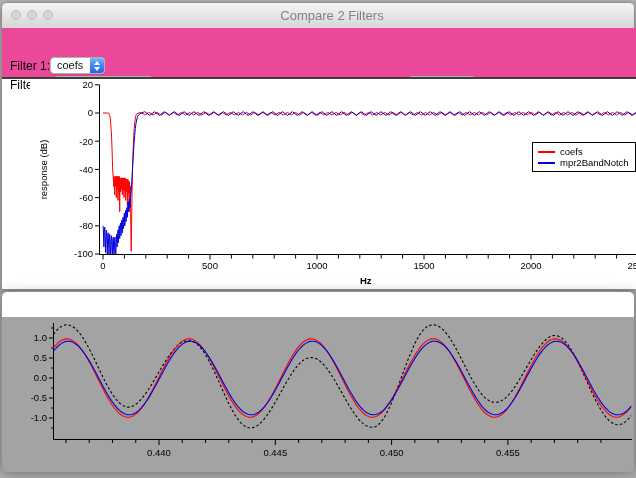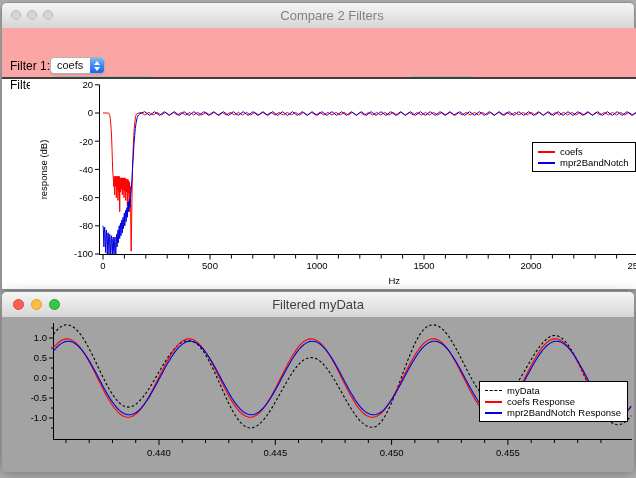--- a/index.html
+++ b/index.html
@@ -11,36 +11,36 @@
   .title{position:absolute;left:0;right:0;top:0;height:25px;line-height:25px;text-align:center;font-size:13px;margin:0;font-weight:normal;}
   #win1 .title{color:#828282;padding-left:28px;}
   #win2 .title{color:#424242;}
   .light{position:absolute;top:7px;width:10px;height:10px;border-radius:50%;box-sizing:border-box;}
   #win1 .light{background:#d5d5d5;border:1px solid #bdbdbd;}
   #win2 .light{width:11px;height:11px;top:7px;}
   .l1{left:9px;} .l2{left:25px;} .l3{left:41px;}
   #win2 .l1{left:11px;background:#fb5f56;border:1px solid #e0443e;}
   #win2 .l2{left:29px;background:#fdbc3f;border:1px solid #dfa023;}
   #win2 .l3{left:47px;background:#34c748;border:1px solid #24a732;}
-  .controls{position:absolute;left:0;top:25px;width:634px;height:49px;background:#fca5a5;}
+  .controls{position:absolute;left:0;top:25px;width:634px;height:49px;background:#ec4899;}
   .ctl-label{position:absolute;font-size:12px;color:#000;line-height:15px;white-space:nowrap;}
   .popup{position:absolute;height:17px;background:#fff;border:1px solid #b2b2b2;border-radius:4px;display:flex;align-items:stretch;box-sizing:border-box;box-shadow:0 1px 1px rgba(0,0,0,.12);}
   .pval{flex:1;font-size:11px;line-height:15px;padding:0 4px 0 6px;color:#111;white-space:nowrap;}
   .pcap{width:14px;border-radius:0 3px 3px 0;background:linear-gradient(180deg,#7db6f8 0%,#4187f4 50%,#1d64ee 100%);display:flex;flex-direction:column;align-items:center;justify-content:center;gap:2px;}
   .chev-up{width:0;height:0;border-left:3px solid transparent;border-right:3px solid transparent;border-bottom:4px solid #fff;}
   .chev-dn{width:0;height:0;border-left:3px solid transparent;border-right:3px solid transparent;border-top:4px solid #fff;}
   .checkbox{position:absolute;width:12px;height:12px;background:linear-gradient(#fff,#f1f1f1);border:1px solid #a9a9a9;border-radius:3px;box-sizing:border-box;}
   .checkbox .mark{position:absolute;left:0px;top:-3px;font-size:12px;font-weight:bold;color:#3a3a3a;}
   .separator{position:absolute;left:0;top:74px;width:634px;height:2px;background:#3e3e3e;}
   .plotarea{position:absolute;left:0;top:76px;width:634px;height:210px;background:#fff;overflow:hidden;margin-left:28px;}
   #win2 .content{position:absolute;left:0;top:25px;width:632px;height:155px;background:#a3a3a3;border-radius:0 0 5px 5px;overflow:hidden;}
   svg{position:absolute;left:0;top:0;}
   svg text{font-family:"Liberation Sans",sans-serif;fill:#000;}
   .ylab{position:absolute;left:-41px;top:84px;width:110px;height:13px;text-align:center;font-size:9.5px;transform:rotate(-90deg);}
-  .xlab{position:absolute;left:330px;top:196px;width:40px;text-align:right;font-size:9.5px;}
+  .xlab{position:absolute;left:330px;top:196px;width:40px;text-align:left;font-size:9.5px;font-weight:bold;}
   .legend{position:absolute;background:#fff;border:1px solid #000;padding:3px 6px 3px 5px;font-size:9.5px;line-height:11px;white-space:nowrap;}
   #legend1{left:502px;top:63px;}
   #legend2{left:477px;top:64px;}
   .lrow{display:flex;align-items:center;}
   .lsample{display:inline-block;width:17px;height:0;border-top:2px solid #000;margin-right:5px;}
   .lsample.dashed{border-top-style:dashed;border-top-width:1.5px;}
 </style>
 </head>
 <body>
 
@@ -149,26 +149,20 @@
         </div>
       <div class="lrow">
           <span class="lsample" style="border-top-color: rgb(0, 0, 221);"></span>
           <span>mpr2BandNotch</span>
         </div>
     </div>
   </div>
 </section>
 
 <section class="window" id="win2">
-  <header class="titlebar">
-    <span class="light l1"></span>
-    <span class="light l2"></span>
-    <span class="light l3"></span>
-    <h1 class="title">Filtered myData</h1>
-  </header>
   <div class="content">
     <svg id="chart2" width="632" height="147">
         <line x1="51.5" y1="6" x2="51.5" y2="122.5" stroke="#000" stroke-width="1"></line>
         <line x1="51" y1="122.5" x2="630" y2="122.5" stroke="#000" stroke-width="1"></line>
         <line x1="47" y1="21" x2="51.5" y2="21" stroke="#000" stroke-width="1"></line>
         <text x="45" y="24.3" text-anchor="end" font-size="9.5">1.0</text>
         <line x1="47" y1="41" x2="51.5" y2="41" stroke="#000" stroke-width="1"></line>
         <text x="45" y="44.3" text-anchor="end" font-size="9.5">0.5</text>
         <line x1="47" y1="61" x2="51.5" y2="61" stroke="#000" stroke-width="1"></line>
         <text x="45" y="64.3" text-anchor="end" font-size="9.5">0.0</text>
@@ -207,28 +201,14 @@
         <line x1="459.3800000000003" y1="122.5" x2="459.3800000000003" y2="126" stroke="#000" stroke-width="1"></line>
         <line x1="482.64000000000027" y1="122.5" x2="482.64000000000027" y2="126" stroke="#000" stroke-width="1"></line>
         <line x1="529.1600000000003" y1="122.5" x2="529.1600000000003" y2="126" stroke="#000" stroke-width="1"></line>
         <line x1="552.4200000000003" y1="122.5" x2="552.4200000000003" y2="126" stroke="#000" stroke-width="1"></line>
         <line x1="575.6800000000003" y1="122.5" x2="575.6800000000003" y2="126" stroke="#000" stroke-width="1"></line>
         <line x1="598.9400000000004" y1="122.5" x2="598.9400000000004" y2="126" stroke="#000" stroke-width="1"></line>
         <path d="M51.4 17.3 L52.8 15.6 L54.2 13.9 L55.6 12.5 L57.0 11.2 L58.4 10.1 L59.8 9.2 L61.2 8.6 L62.6 8.1 L64.0 7.8 L65.4 7.8 L66.8 8.0 L68.1 8.4 L69.5 9.0 L70.9 9.8 L72.3 10.8 L73.7 11.9 L75.1 13.3 L76.5 14.9 L77.9 16.6 L79.3 18.5 L80.7 20.5 L82.1 22.7 L83.5 25.1 L84.9 27.5 L86.3 30.1 L87.7 32.7 L89.1 35.5 L90.5 38.3 L91.9 41.1 L93.3 44.0 L94.7 47.0 L96.1 49.9 L97.5 52.8 L98.9 55.7 L100.2 58.6 L101.6 61.4 L103.0 64.2 L104.4 66.9 L105.8 69.5 L107.2 72.0 L108.6 74.3 L110.0 76.6 L111.4 78.7 L112.8 80.6 L114.2 82.4 L115.6 84.0 L117.0 85.5 L118.4 86.7 L119.8 87.8 L121.2 88.7 L122.6 89.3 L124.0 89.8 L125.4 90.1 L126.8 90.1 L128.2 89.9 L129.6 89.6 L130.9 89.0 L132.3 88.2 L133.7 87.3 L135.1 86.2 L136.5 84.9 L137.9 83.5 L139.3 82.0 L140.7 80.4 L142.1 78.6 L143.5 76.7 L144.9 74.7 L146.3 72.7 L147.7 70.5 L149.1 68.3 L150.5 66.0 L151.9 63.7 L153.3 61.3 L154.7 58.9 L156.1 56.5 L157.5 54.1 L158.9 51.8 L160.3 49.4 L161.7 47.1 L163.0 44.9 L164.4 42.7 L165.8 40.5 L167.2 38.5 L168.6 36.6 L170.0 34.7 L171.4 33.0 L172.8 31.4 L174.2 29.9 L175.6 28.6 L177.0 27.4 L178.4 26.4 L179.8 25.5 L181.2 24.8 L182.6 24.3 L184.0 23.9 L185.4 23.7 L186.8 23.6 L188.2 23.8 L189.6 24.1 L191.0 24.6 L192.4 25.2 L193.8 26.1 L195.1 27.1 L196.5 28.4 L197.9 29.9 L199.3 31.6 L200.7 33.4 L202.1 35.5 L203.5 37.7 L204.9 40.1 L206.3 42.6 L207.7 45.2 L209.1 48.0 L210.5 50.8 L211.9 53.8 L213.3 56.8 L214.7 59.9 L216.1 63.0 L217.5 66.1 L218.9 69.3 L220.3 72.4 L221.7 75.5 L223.1 78.6 L224.5 81.6 L225.8 84.5 L227.2 87.4 L228.6 90.1 L230.0 92.7 L231.4 95.2 L232.8 97.6 L234.2 99.8 L235.6 101.8 L237.0 103.6 L238.4 105.3 L239.8 106.7 L241.2 108.0 L242.6 109.0 L244.0 109.8 L245.4 110.4 L246.8 110.8 L248.2 111.0 L249.6 110.9 L251.0 110.6 L252.4 110.1 L253.8 109.5 L255.2 108.6 L256.6 107.6 L257.9 106.5 L259.3 105.2 L260.7 103.7 L262.1 102.1 L263.5 100.3 L264.9 98.5 L266.3 96.5 L267.7 94.4 L269.1 92.2 L270.5 89.9 L271.9 87.5 L273.3 85.1 L274.7 82.7 L276.1 80.2 L277.5 77.7 L278.9 75.1 L280.3 72.6 L281.7 70.1 L283.1 67.6 L284.5 65.2 L285.9 62.8 L287.3 60.5 L288.7 58.3 L290.0 56.1 L291.4 54.1 L292.8 52.2 L294.2 50.3 L295.6 48.7 L297.0 47.1 L298.4 45.7 L299.8 44.5 L301.2 43.4 L302.6 42.5 L304.0 41.8 L305.4 41.2 L306.8 40.8 L308.2 40.6 L309.6 40.6 L311.0 40.8 L312.4 41.1 L313.8 41.6 L315.2 42.3 L316.6 43.2 L318.0 44.2 L319.4 45.4 L320.8 46.7 L322.1 48.2 L323.5 49.8 L324.9 51.6 L326.3 53.4 L327.7 55.4 L329.1 57.5 L330.5 59.7 L331.9 62.0 L333.3 64.3 L334.7 66.7 L336.1 69.2 L337.5 71.6 L338.9 74.1 L340.3 76.6 L341.7 79.1 L343.1 81.6 L344.5 84.0 L345.9 86.4 L347.3 88.7 L348.7 91.0 L350.1 93.2 L351.5 95.3 L352.8 97.3 L354.2 99.2 L355.6 100.9 L357.0 102.6 L358.4 104.1 L359.8 105.4 L361.2 106.6 L362.6 107.6 L364.0 108.5 L365.4 109.2 L366.8 109.7 L368.2 110.0 L369.6 110.2 L371.0 110.2 L372.4 109.9 L373.8 109.4 L375.2 108.6 L376.6 107.5 L378.0 106.1 L379.4 104.5 L380.8 102.6 L382.2 100.5 L383.6 98.2 L384.9 95.6 L386.3 92.9 L387.7 89.9 L389.1 86.8 L390.5 83.5 L391.9 80.1 L393.3 76.6 L394.7 73.0 L396.1 69.3 L397.5 65.5 L398.9 61.7 L400.3 57.9 L401.7 54.1 L403.1 50.4 L404.5 46.7 L405.9 43.0 L407.3 39.5 L408.7 36.1 L410.1 32.8 L411.5 29.6 L412.9 26.6 L414.3 23.8 L415.7 21.2 L417.0 18.8 L418.4 16.6 L419.8 14.7 L421.2 13.0 L422.6 11.6 L424.0 10.4 L425.4 9.5 L426.8 8.8 L428.2 8.3 L429.6 8.0 L431.0 7.8 L432.4 7.9 L433.8 8.2 L435.2 8.7 L436.6 9.3 L438.0 10.2 L439.4 11.2 L440.8 12.4 L442.2 13.8 L443.6 15.4 L445.0 17.1 L446.4 19.0 L447.8 21.0 L449.1 23.2 L450.5 25.4 L451.9 27.8 L453.3 30.3 L454.7 32.8 L456.1 35.5 L457.5 38.1 L458.9 40.9 L460.3 43.6 L461.7 46.4 L463.1 49.2 L464.5 51.9 L465.9 54.6 L467.3 57.3 L468.7 59.9 L470.1 62.5 L471.5 65.0 L472.9 67.3 L474.3 69.6 L475.7 71.8 L477.1 73.8 L478.5 75.7 L479.8 77.4 L481.2 79.0 L482.6 80.3 L484.0 81.6 L485.4 82.6 L486.8 83.5 L488.2 84.2 L489.6 84.8 L491.0 85.1 L492.4 85.3 L493.8 85.4 L495.2 85.2 L496.6 84.9 L498.0 84.4 L499.4 83.8 L500.8 82.9 L502.2 82.0 L503.6 80.8 L505.0 79.5 L506.4 78.1 L507.8 76.5 L509.2 74.8 L510.6 73.0 L511.9 71.1 L513.3 69.1 L514.7 66.9 L516.1 64.7 L517.5 62.5 L518.9 60.2 L520.3 57.8 L521.7 55.4 L523.1 53.0 L524.5 50.6 L525.9 48.1 L527.3 45.7 L528.7 43.4 L530.1 41.0 L531.5 38.8 L532.9 36.6 L534.3 34.4 L535.7 32.4 L537.1 30.4 L538.5 28.6 L539.9 26.9 L541.3 25.3 L542.7 23.8 L544.0 22.5 L545.4 21.3 L546.8 20.4 L548.2 19.6 L549.6 19.0 L551.0 18.6 L552.4 18.5 L553.8 18.6 L555.2 18.8 L556.6 19.3 L558.0 20.0 L559.4 20.9 L560.8 22.0 L562.2 23.4 L563.6 24.9 L565.0 26.5 L566.4 28.4 L567.8 30.4 L569.2 32.6 L570.6 35.0 L572.0 37.4 L573.4 40.0 L574.7 42.7 L576.1 45.6 L577.5 48.4 L578.9 51.4 L580.3 54.4 L581.7 57.5 L583.1 60.6 L584.5 63.7 L585.9 66.8 L587.3 69.8 L588.7 72.9 L590.1 75.9 L591.5 78.8 L592.9 81.7 L594.3 84.5 L595.7 87.1 L597.1 89.7 L598.5 92.1 L599.9 94.4 L601.3 96.5 L602.7 98.5 L604.1 100.3 L605.5 101.9 L606.8 103.3 L608.2 104.6 L609.6 105.6 L611.0 106.4 L612.4 107.1 L613.8 107.5 L615.2 107.7 L616.6 107.7 L618.0 107.5 L619.4 107.1 L620.8 106.4 L622.2 105.6 L623.6 104.6 L625.0 103.4 L626.4 101.9 L627.8 100.4 L629.2 98.6 " fill="none" stroke="#000000" stroke-width="1.1" stroke-dasharray="2.5,2.2"></path>
         <path d="M51.4 30.9 L52.8 29.2 L54.2 27.7 L55.6 26.3 L57.0 25.0 L58.4 24.0 L59.8 23.2 L61.2 22.5 L62.6 22.1 L64.0 21.9 L65.4 21.8 L66.8 22.0 L68.1 22.3 L69.5 22.9 L70.9 23.6 L72.3 24.6 L73.7 25.7 L75.1 27.1 L76.5 28.5 L77.9 30.2 L79.3 32.0 L80.7 34.0 L82.1 36.1 L83.5 38.3 L84.9 40.7 L86.3 43.2 L87.7 45.7 L89.1 48.3 L90.5 51.0 L91.9 53.8 L93.3 56.6 L94.7 59.4 L96.1 62.2 L97.5 65.0 L98.9 67.8 L100.2 70.5 L101.6 73.2 L103.0 75.9 L104.4 78.4 L105.8 80.9 L107.2 83.3 L108.6 85.5 L110.0 87.7 L111.4 89.7 L112.8 91.5 L114.2 93.2 L115.6 94.7 L117.0 96.1 L118.4 97.2 L119.8 98.2 L121.2 99.0 L122.6 99.6 L124.0 100.0 L125.4 100.2 L126.8 100.2 L128.2 100.0 L129.6 99.5 L130.9 98.9 L132.3 98.1 L133.7 97.1 L135.1 96.0 L136.5 94.6 L137.9 93.1 L139.3 91.4 L140.7 89.5 L142.1 87.5 L143.5 85.3 L144.9 83.1 L146.3 80.7 L147.7 78.2 L149.1 75.6 L150.5 73.0 L151.9 70.3 L153.3 67.5 L154.7 64.7 L156.1 61.9 L157.5 59.1 L158.9 56.3 L160.3 53.5 L161.7 50.8 L163.0 48.1 L164.4 45.5 L165.8 42.9 L167.2 40.5 L168.6 38.1 L170.0 35.9 L171.4 33.8 L172.8 31.9 L174.2 30.1 L175.6 28.4 L177.0 26.9 L178.4 25.6 L179.8 24.5 L181.2 23.6 L182.6 22.8 L184.0 22.3 L185.4 21.9 L186.8 21.8 L188.2 21.9 L189.6 22.1 L191.0 22.6 L192.4 23.2 L193.8 24.1 L195.1 25.1 L196.5 26.4 L197.9 27.8 L199.3 29.4 L200.7 31.1 L202.1 33.0 L203.5 35.0 L204.9 37.2 L206.3 39.5 L207.7 41.9 L209.1 44.4 L210.5 47.0 L211.9 49.7 L213.3 52.4 L214.7 55.2 L216.1 58.0 L217.5 60.8 L218.9 63.6 L220.3 66.4 L221.7 69.2 L223.1 71.9 L224.5 74.6 L225.8 77.2 L227.2 79.7 L228.6 82.1 L230.0 84.4 L231.4 86.6 L232.8 88.7 L234.2 90.6 L235.6 92.4 L237.0 94.0 L238.4 95.4 L239.8 96.7 L241.2 97.7 L242.6 98.6 L244.0 99.3 L245.4 99.8 L246.8 100.1 L248.2 100.2 L249.6 100.1 L251.0 99.8 L252.4 99.3 L253.8 98.6 L255.2 97.7 L256.6 96.6 L257.9 95.3 L259.3 93.8 L260.7 92.2 L262.1 90.4 L263.5 88.5 L264.9 86.4 L266.3 84.2 L267.7 81.9 L269.1 79.5 L270.5 76.9 L271.9 74.3 L273.3 71.7 L274.7 68.9 L276.1 66.1 L277.5 63.3 L278.9 60.5 L280.3 57.7 L281.7 54.9 L283.1 52.2 L284.5 49.4 L285.9 46.8 L287.3 44.2 L288.7 41.7 L290.0 39.3 L291.4 37.0 L292.8 34.9 L294.2 32.8 L295.6 30.9 L297.0 29.2 L298.4 27.7 L299.8 26.3 L301.2 25.0 L302.6 24.0 L304.0 23.2 L305.4 22.5 L306.8 22.1 L308.2 21.9 L309.6 21.8 L311.0 22.0 L312.4 22.3 L313.8 22.9 L315.2 23.6 L316.6 24.6 L318.0 25.7 L319.4 27.1 L320.8 28.5 L322.1 30.2 L323.5 32.0 L324.9 34.0 L326.3 36.1 L327.7 38.3 L329.1 40.7 L330.5 43.2 L331.9 45.7 L333.3 48.3 L334.7 51.0 L336.1 53.8 L337.5 56.6 L338.9 59.4 L340.3 62.2 L341.7 65.0 L343.1 67.8 L344.5 70.5 L345.9 73.2 L347.3 75.9 L348.7 78.4 L350.1 80.9 L351.5 83.3 L352.8 85.5 L354.2 87.7 L355.6 89.7 L357.0 91.5 L358.4 93.2 L359.8 94.7 L361.2 96.1 L362.6 97.2 L364.0 98.2 L365.4 99.0 L366.8 99.6 L368.2 100.0 L369.6 100.2 L371.0 100.2 L372.4 100.0 L373.8 99.5 L375.2 98.9 L376.6 98.1 L378.0 97.1 L379.4 96.0 L380.8 94.6 L382.2 93.1 L383.6 91.4 L384.9 89.5 L386.3 87.5 L387.7 85.3 L389.1 83.1 L390.5 80.7 L391.9 78.2 L393.3 75.6 L394.7 73.0 L396.1 70.3 L397.5 67.5 L398.9 64.7 L400.3 61.9 L401.7 59.1 L403.1 56.3 L404.5 53.5 L405.9 50.8 L407.3 48.1 L408.7 45.5 L410.1 42.9 L411.5 40.5 L412.9 38.1 L414.3 35.9 L415.7 33.8 L417.0 31.9 L418.4 30.1 L419.8 28.4 L421.2 26.9 L422.6 25.6 L424.0 24.5 L425.4 23.6 L426.8 22.8 L428.2 22.3 L429.6 21.9 L431.0 21.8 L432.4 21.9 L433.8 22.1 L435.2 22.6 L436.6 23.2 L438.0 24.1 L439.4 25.1 L440.8 26.4 L442.2 27.8 L443.6 29.4 L445.0 31.1 L446.4 33.0 L447.8 35.0 L449.1 37.2 L450.5 39.5 L451.9 41.9 L453.3 44.4 L454.7 47.0 L456.1 49.7 L457.5 52.4 L458.9 55.2 L460.3 58.0 L461.7 60.8 L463.1 63.6 L464.5 66.4 L465.9 69.2 L467.3 71.9 L468.7 74.6 L470.1 77.2 L471.5 79.7 L472.9 82.1 L474.3 84.4 L475.7 86.6 L477.1 88.7 L478.5 90.6 L479.8 92.4 L481.2 94.0 L482.6 95.4 L484.0 96.7 L485.4 97.7 L486.8 98.6 L488.2 99.3 L489.6 99.8 L491.0 100.1 L492.4 100.2 L493.8 100.1 L495.2 99.8 L496.6 99.3 L498.0 98.6 L499.4 97.7 L500.8 96.6 L502.2 95.3 L503.6 93.8 L505.0 92.2 L506.4 90.4 L507.8 88.5 L509.2 86.4 L510.6 84.2 L511.9 81.9 L513.3 79.5 L514.7 76.9 L516.1 74.3 L517.5 71.7 L518.9 68.9 L520.3 66.1 L521.7 63.3 L523.1 60.5 L524.5 57.7 L525.9 54.9 L527.3 52.2 L528.7 49.4 L530.1 46.8 L531.5 44.2 L532.9 41.7 L534.3 39.3 L535.7 37.0 L537.1 34.9 L538.5 32.8 L539.9 30.9 L541.3 29.2 L542.7 27.7 L544.0 26.3 L545.4 25.0 L546.8 24.0 L548.2 23.2 L549.6 22.5 L551.0 22.1 L552.4 21.9 L553.8 21.8 L555.2 22.0 L556.6 22.3 L558.0 22.9 L559.4 23.6 L560.8 24.6 L562.2 25.7 L563.6 27.1 L565.0 28.5 L566.4 30.2 L567.8 32.0 L569.2 34.0 L570.6 36.1 L572.0 38.3 L573.4 40.7 L574.7 43.2 L576.1 45.7 L577.5 48.3 L578.9 51.0 L580.3 53.8 L581.7 56.6 L583.1 59.4 L584.5 62.2 L585.9 65.0 L587.3 67.8 L588.7 70.5 L590.1 73.2 L591.5 75.9 L592.9 78.4 L594.3 80.9 L595.7 83.3 L597.1 85.5 L598.5 87.7 L599.9 89.7 L601.3 91.5 L602.7 93.2 L604.1 94.7 L605.5 96.1 L606.8 97.2 L608.2 98.2 L609.6 99.0 L611.0 99.6 L612.4 100.0 L613.8 100.2 L615.2 100.2 L616.6 100.0 L618.0 99.5 L619.4 98.9 L620.8 98.1 L622.2 97.1 L623.6 96.0 L625.0 94.6 L626.4 93.1 L627.8 91.4 L629.2 89.5 " fill="none" stroke="#ff0000" stroke-width="1.1"></path>
         <path d="M51.4 34.2 L52.8 32.5 L54.2 30.9 L55.6 29.5 L57.0 28.2 L58.4 27.1 L59.8 26.1 L61.2 25.4 L62.6 24.8 L64.0 24.4 L65.4 24.2 L66.8 24.2 L68.1 24.4 L69.5 24.8 L70.9 25.3 L72.3 26.1 L73.7 27.0 L75.1 28.1 L76.5 29.4 L77.9 30.8 L79.3 32.4 L80.7 34.1 L82.1 36.0 L83.5 38.0 L84.9 40.1 L86.3 42.3 L87.7 44.6 L89.1 47.0 L90.5 49.5 L91.9 52.1 L93.3 54.6 L94.7 57.3 L96.1 59.9 L97.5 62.5 L98.9 65.2 L100.2 67.8 L101.6 70.4 L103.0 72.9 L104.4 75.4 L105.8 77.8 L107.2 80.1 L108.6 82.3 L110.0 84.4 L111.4 86.4 L112.8 88.2 L114.2 89.9 L115.6 91.5 L117.0 92.9 L118.4 94.1 L119.8 95.2 L121.2 96.1 L122.6 96.8 L124.0 97.3 L125.4 97.6 L126.8 97.8 L128.2 97.8 L129.6 97.5 L130.9 97.1 L132.3 96.5 L133.7 95.7 L135.1 94.8 L136.5 93.6 L137.9 92.3 L139.3 90.8 L140.7 89.2 L142.1 87.4 L143.5 85.5 L144.9 83.5 L146.3 81.4 L147.7 79.1 L149.1 76.8 L150.5 74.3 L151.9 71.8 L153.3 69.3 L154.7 66.7 L156.1 64.1 L157.5 61.4 L158.9 58.8 L160.3 56.2 L161.7 53.6 L163.0 51.0 L164.4 48.5 L165.8 46.0 L167.2 43.7 L168.6 41.4 L170.0 39.2 L171.4 37.1 L172.8 35.2 L174.2 33.4 L175.6 31.7 L177.0 30.2 L178.4 28.8 L179.8 27.6 L181.2 26.6 L182.6 25.7 L184.0 25.1 L185.4 24.6 L186.8 24.3 L188.2 24.2 L189.6 24.3 L191.0 24.6 L192.4 25.0 L193.8 25.7 L195.1 26.5 L196.5 27.5 L197.9 28.7 L199.3 30.0 L200.7 31.6 L202.1 33.2 L203.5 35.0 L204.9 37.0 L206.3 39.0 L207.7 41.2 L209.1 43.5 L210.5 45.8 L211.9 48.3 L213.3 50.8 L214.7 53.3 L216.1 56.0 L217.5 58.6 L218.9 61.2 L220.3 63.9 L221.7 66.5 L223.1 69.1 L224.5 71.6 L225.8 74.1 L227.2 76.6 L228.6 78.9 L230.0 81.2 L231.4 83.3 L232.8 85.4 L234.2 87.3 L235.6 89.1 L237.0 90.7 L238.4 92.2 L239.8 93.5 L241.2 94.7 L242.6 95.6 L244.0 96.4 L245.4 97.1 L246.8 97.5 L248.2 97.7 L249.6 97.8 L251.0 97.7 L252.4 97.3 L253.8 96.8 L255.2 96.1 L256.6 95.3 L257.9 94.2 L259.3 93.0 L260.7 91.6 L262.1 90.0 L263.5 88.3 L264.9 86.5 L266.3 84.5 L267.7 82.5 L269.1 80.3 L270.5 78.0 L271.9 75.6 L273.3 73.1 L274.7 70.6 L276.1 68.0 L277.5 65.4 L278.9 62.8 L280.3 60.1 L281.7 57.5 L283.1 54.9 L284.5 52.3 L285.9 49.7 L287.3 47.2 L288.7 44.8 L290.0 42.5 L291.4 40.3 L292.8 38.1 L294.2 36.1 L295.6 34.2 L297.0 32.5 L298.4 30.9 L299.8 29.5 L301.2 28.2 L302.6 27.1 L304.0 26.1 L305.4 25.4 L306.8 24.8 L308.2 24.4 L309.6 24.2 L311.0 24.2 L312.4 24.4 L313.8 24.8 L315.2 25.3 L316.6 26.1 L318.0 27.0 L319.4 28.1 L320.8 29.4 L322.1 30.8 L323.5 32.4 L324.9 34.1 L326.3 36.0 L327.7 38.0 L329.1 40.1 L330.5 42.3 L331.9 44.6 L333.3 47.0 L334.7 49.5 L336.1 52.1 L337.5 54.6 L338.9 57.3 L340.3 59.9 L341.7 62.5 L343.1 65.2 L344.5 67.8 L345.9 70.4 L347.3 72.9 L348.7 75.4 L350.1 77.8 L351.5 80.1 L352.8 82.3 L354.2 84.4 L355.6 86.4 L357.0 88.2 L358.4 89.9 L359.8 91.5 L361.2 92.9 L362.6 94.1 L364.0 95.2 L365.4 96.1 L366.8 96.8 L368.2 97.3 L369.6 97.6 L371.0 97.8 L372.4 97.8 L373.8 97.5 L375.2 97.1 L376.6 96.5 L378.0 95.7 L379.4 94.8 L380.8 93.6 L382.2 92.3 L383.6 90.8 L384.9 89.2 L386.3 87.4 L387.7 85.5 L389.1 83.5 L390.5 81.4 L391.9 79.1 L393.3 76.8 L394.7 74.3 L396.1 71.8 L397.5 69.3 L398.9 66.7 L400.3 64.1 L401.7 61.4 L403.1 58.8 L404.5 56.2 L405.9 53.6 L407.3 51.0 L408.7 48.5 L410.1 46.0 L411.5 43.7 L412.9 41.4 L414.3 39.2 L415.7 37.1 L417.0 35.2 L418.4 33.4 L419.8 31.7 L421.2 30.2 L422.6 28.8 L424.0 27.6 L425.4 26.6 L426.8 25.7 L428.2 25.1 L429.6 24.6 L431.0 24.3 L432.4 24.2 L433.8 24.3 L435.2 24.6 L436.6 25.0 L438.0 25.7 L439.4 26.5 L440.8 27.5 L442.2 28.7 L443.6 30.0 L445.0 31.6 L446.4 33.2 L447.8 35.0 L449.1 37.0 L450.5 39.0 L451.9 41.2 L453.3 43.5 L454.7 45.8 L456.1 48.3 L457.5 50.8 L458.9 53.3 L460.3 56.0 L461.7 58.6 L463.1 61.2 L464.5 63.9 L465.9 66.5 L467.3 69.1 L468.7 71.6 L470.1 74.1 L471.5 76.6 L472.9 78.9 L474.3 81.2 L475.7 83.3 L477.1 85.4 L478.5 87.3 L479.8 89.1 L481.2 90.7 L482.6 92.2 L484.0 93.5 L485.4 94.7 L486.8 95.6 L488.2 96.4 L489.6 97.1 L491.0 97.5 L492.4 97.7 L493.8 97.8 L495.2 97.7 L496.6 97.3 L498.0 96.8 L499.4 96.1 L500.8 95.3 L502.2 94.2 L503.6 93.0 L505.0 91.6 L506.4 90.0 L507.8 88.3 L509.2 86.5 L510.6 84.5 L511.9 82.5 L513.3 80.3 L514.7 78.0 L516.1 75.6 L517.5 73.1 L518.9 70.6 L520.3 68.0 L521.7 65.4 L523.1 62.8 L524.5 60.1 L525.9 57.5 L527.3 54.9 L528.7 52.3 L530.1 49.7 L531.5 47.2 L532.9 44.8 L534.3 42.5 L535.7 40.3 L537.1 38.1 L538.5 36.1 L539.9 34.2 L541.3 32.5 L542.7 30.9 L544.0 29.5 L545.4 28.2 L546.8 27.1 L548.2 26.1 L549.6 25.4 L551.0 24.8 L552.4 24.4 L553.8 24.2 L555.2 24.2 L556.6 24.4 L558.0 24.8 L559.4 25.3 L560.8 26.1 L562.2 27.0 L563.6 28.1 L565.0 29.4 L566.4 30.8 L567.8 32.4 L569.2 34.1 L570.6 36.0 L572.0 38.0 L573.4 40.1 L574.7 42.3 L576.1 44.6 L577.5 47.0 L578.9 49.5 L580.3 52.1 L581.7 54.6 L583.1 57.3 L584.5 59.9 L585.9 62.5 L587.3 65.2 L588.7 67.8 L590.1 70.4 L591.5 72.9 L592.9 75.4 L594.3 77.8 L595.7 80.1 L597.1 82.3 L598.5 84.4 L599.9 86.4 L601.3 88.2 L602.7 89.9 L604.1 91.5 L605.5 92.9 L606.8 94.1 L608.2 95.2 L609.6 96.1 L611.0 96.8 L612.4 97.3 L613.8 97.6 L615.2 97.8 L616.6 97.8 L618.0 97.5 L619.4 97.1 L620.8 96.5 L622.2 95.7 L623.6 94.8 L625.0 93.6 L626.4 92.3 L627.8 90.8 L629.2 89.2 " fill="none" stroke="#0000dd" stroke-width="1.1"></path>
       </svg>
-    <div class="legend" id="legend2">
-      <div class="lrow">
-          <span class="lsample dashed" style="border-top-color: rgb(0, 0, 0);"></span>
-          <span>myData</span>
-        </div>
-      <div class="lrow">
-          <span class="lsample" style="border-top-color: rgb(255, 0, 0);"></span>
-          <span>coefs Response</span>
-        </div>
-      <div class="lrow">
-          <span class="lsample" style="border-top-color: rgb(0, 0, 221);"></span>
-          <span>mpr2BandNotch Response</span>
-        </div>
-    </div>
   </div>
 </section>
 
 </body></html>

